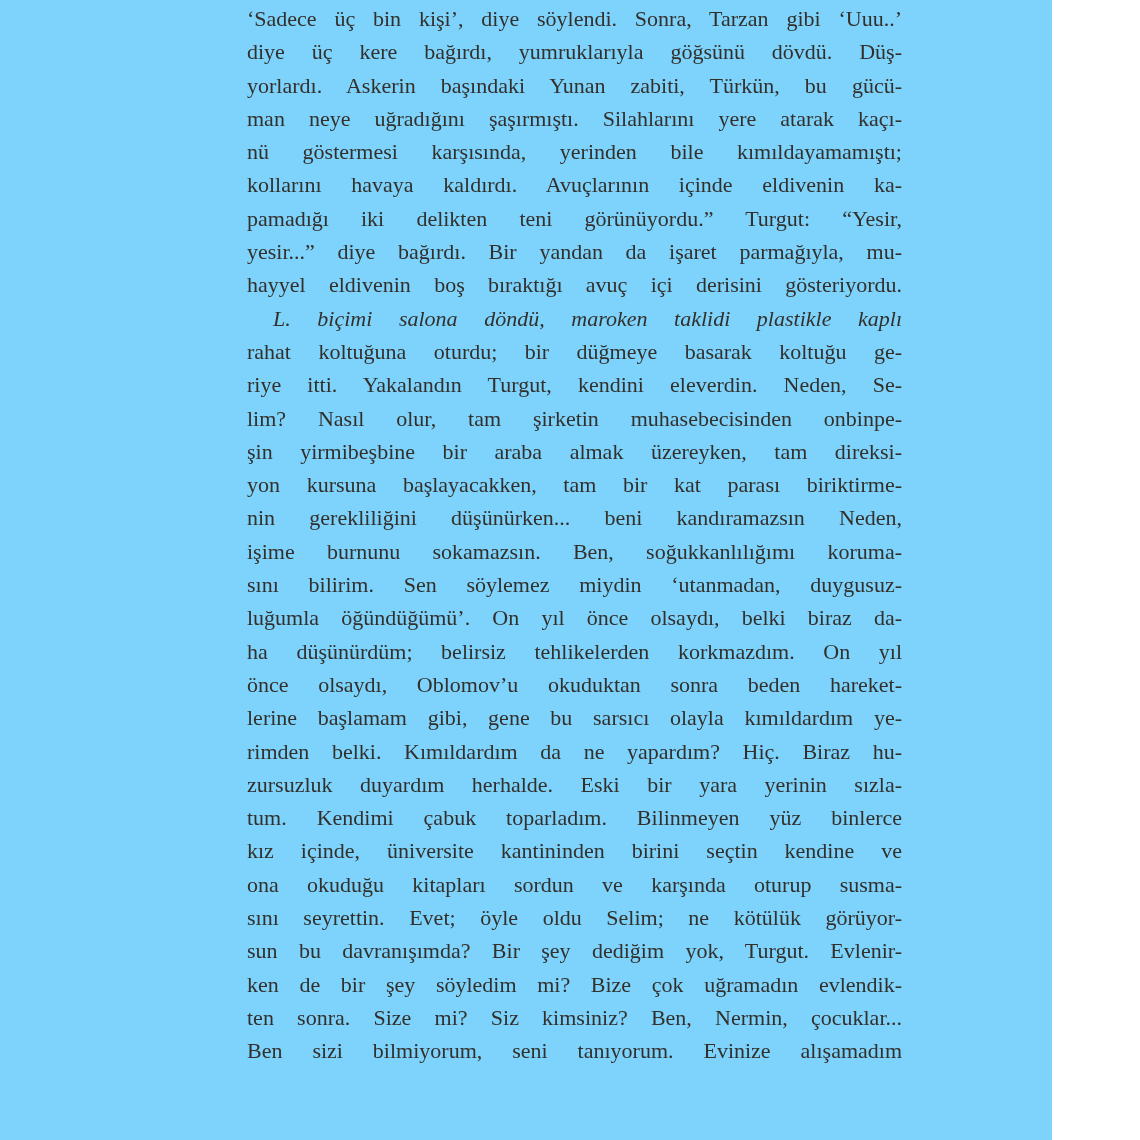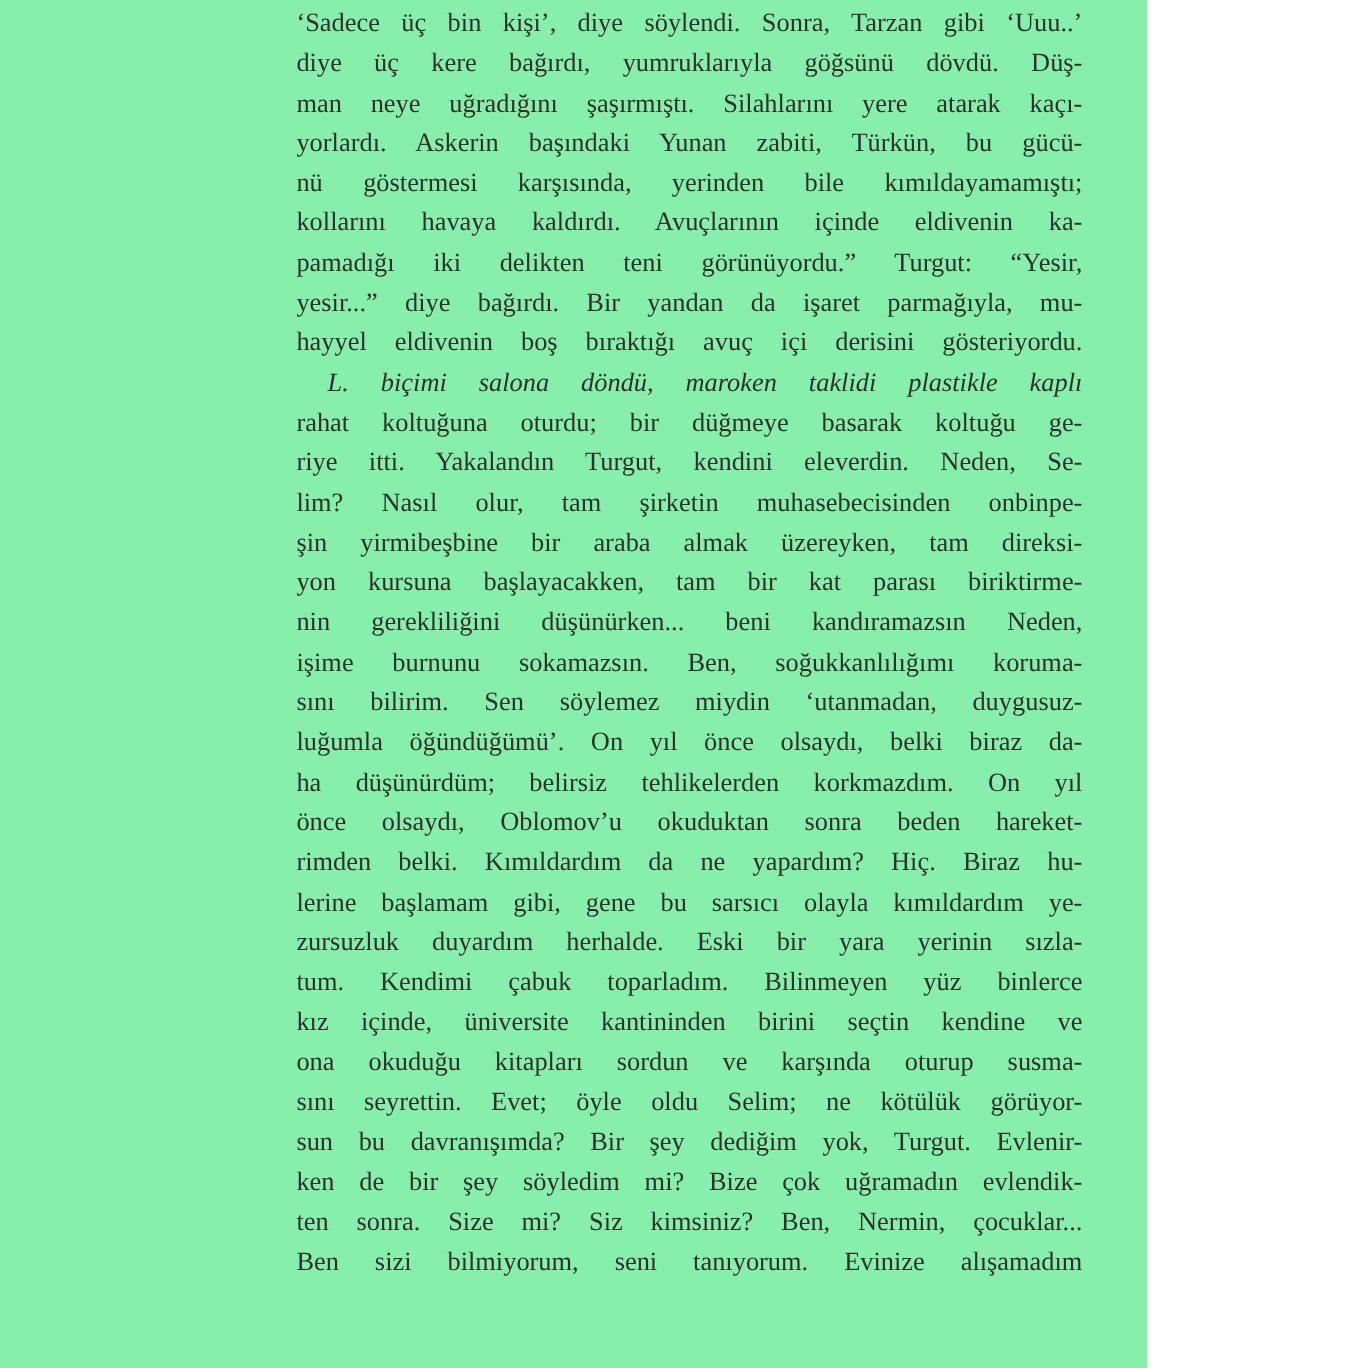--- a/index.html
+++ b/index.html
@@ -2,23 +2,23 @@
 <html><head>
 <meta charset="utf-8">
 <style>
   html, body {
     margin: 0;
     padding: 0;
     background: #ffffff;
   }
   .page {
     position: relative;
-    width: 956px;
+    width: 1052px;
     height: 1140px;
-    background: #86efac;
+    background: #7dd3fc;
     overflow: hidden;
   }
   .textblock {
     position: absolute;
     left: 247px;
     top: 2px;
     width: 655px;
     font-family: "Liberation Serif", "DejaVu Serif", serif;
     font-size: 22px;
     line-height: 33.3px;
@@ -47,41 +47,41 @@
     color: #413e3b;
   }
 </style>
 </head>
 <body>
 
 <div class="page">
   <div class="textblock">
       <div class="line">‘Sadece üç bin kişi’, diye söylendi. Sonra, Tarzan gibi ‘Uuu..’</div>
       <div class="line">diye üç kere bağırdı, yumruklarıyla göğsünü dövdü. Düş-</div>
+      <div class="line">yorlardı. Askerin başındaki Yunan zabiti, Türkün, bu gücü-</div>
       <div class="line">man neye uğradığını şaşırmıştı. Silahlarını yere atarak kaçı-</div>
-      <div class="line">yorlardı. Askerin başındaki Yunan zabiti, Türkün, bu gücü-</div>
       <div class="line">nü göstermesi karşısında, yerinden bile kımıldayamamıştı;</div>
       <div class="line">kollarını havaya kaldırdı. Avuçlarının içinde eldivenin ka-</div>
       <div class="line">pamadığı iki delikten teni görünüyordu.” Turgut: “Yesir,</div>
       <div class="line">yesir...” diye bağırdı. Bir yandan da işaret parmağıyla, mu-</div>
       <div class="line">hayyel eldivenin boş bıraktığı avuç içi derisini gösteriyordu.</div>
       <div class="line indent">L. biçimi salona döndü, maroken taklidi plastikle kaplı</div>
       <div class="line">rahat koltuğuna oturdu; bir düğmeye basarak koltuğu ge-</div>
       <div class="line">riye itti. Yakalandın Turgut, kendini eleverdin. Neden, Se-</div>
       <div class="line">lim? Nasıl olur, tam şirketin muhasebecisinden onbinpe-</div>
       <div class="line">şin yirmibeşbine bir araba almak üzereyken, tam direksi-</div>
       <div class="line">yon kursuna başlayacakken, tam bir kat parası biriktirme-</div>
       <div class="line">nin gerekliliğini düşünürken... beni kandıramazsın Neden,</div>
       <div class="line">işime burnunu sokamazsın. Ben, soğukkanlılığımı koruma-</div>
       <div class="line">sını bilirim. Sen söylemez miydin ‘utanmadan, duygusuz-</div>
       <div class="line">luğumla öğündüğümü’. On yıl önce olsaydı, belki biraz da-</div>
       <div class="line">ha düşünürdüm; belirsiz tehlikelerden korkmazdım. On yıl</div>
       <div class="line">önce olsaydı, Oblomov’u okuduktan sonra beden hareket-</div>
+      <div class="line">lerine başlamam gibi, gene bu sarsıcı olayla kımıldardım ye-</div>
       <div class="line">rimden belki. Kımıldardım da ne yapardım? Hiç. Biraz hu-</div>
-      <div class="line">lerine başlamam gibi, gene bu sarsıcı olayla kımıldardım ye-</div>
       <div class="line">zursuzluk duyardım herhalde. Eski bir yara yerinin sızla-</div>
       <div class="line">tum. Kendimi çabuk toparladım. Bilinmeyen yüz binlerce</div>
       <div class="line">kız içinde, üniversite kantininden birini seçtin kendine ve</div>
       <div class="line">ona okuduğu kitapları sordun ve karşında oturup susma-</div>
       <div class="line">sını seyrettin. Evet; öyle oldu Selim; ne kötülük görüyor-</div>
       <div class="line">sun bu davranışımda? Bir şey dediğim yok, Turgut. Evlenir-</div>
       <div class="line">ken de bir şey söyledim mi? Bize çok uğramadın evlendik-</div>
       <div class="line">ten sonra. Size mi? Siz kimsiniz? Ben, Nermin, çocuklar...</div>
       <div class="line">Ben sizi bilmiyorum, seni tanıyorum. Evinize alışamadım</div>
     </div>

